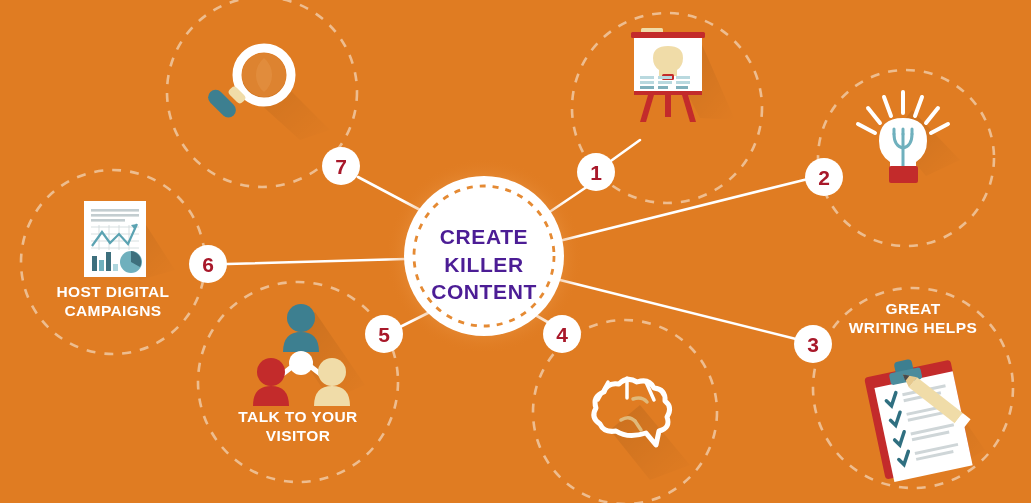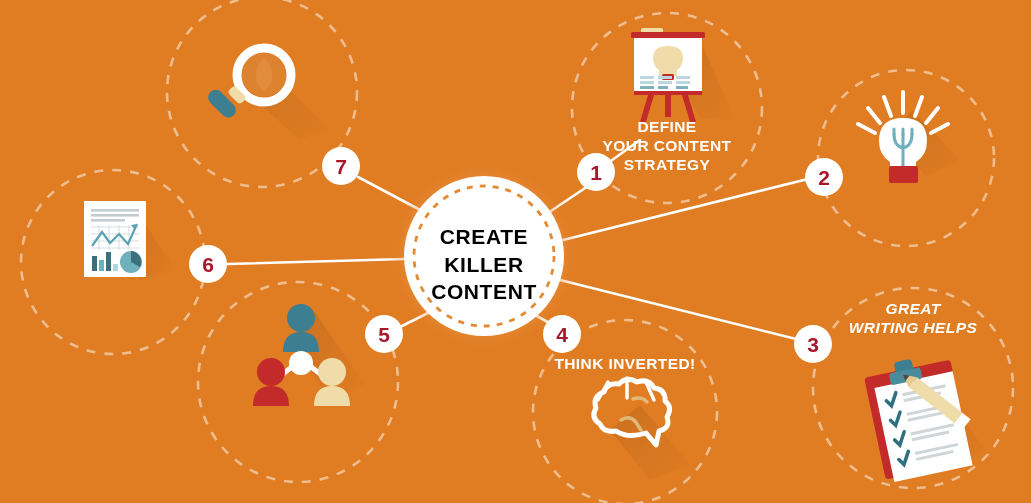--- a/index.html
+++ b/index.html
@@ -28,21 +28,21 @@
     font-size: 15.5px;
     line-height: 1.22;
     letter-spacing: 0.4px;
     text-align: center;
     text-transform: uppercase;
     white-space: pre-line;
     pointer-events: none;
   }
   .center-text {
     position: absolute;
-    color: #000000;
+    color: #4c1d95;
     font-weight: bold;
     font-size: 21px;
     line-height: 1.32;
     letter-spacing: 0.6px;
     text-align: center;
     white-space: pre-line;
     width: 200px;
   }
   .badge-num {
     font-family: "Liberation Sans", sans-serif;
@@ -293,26 +293,26 @@
         <text class="badge-num" x="341" y="174" text-anchor="middle">7</text>
       </g>
 
     </g>
   </svg>
 
   <div class="center-text" style="left:384px; top:223px;">CREATE
 KILLER
 CONTENT</div>
 
-  <div class="node-label" style="left:572px; top:118px; width:190px;">DEFINE
-YOUR CONTENT
-STRATEGY</div>
-
-
-  <div class="node-label" style="left:823px; top:300px; width:180px;font-style:italic;">GREAT
+
+
+  <div class="node-label" style="left:823px; top:300px; width:180px;">GREAT
 WRITING HELPS</div>
 
-  <div class="node-label" style="left:535px; top:355px; width:180px;">THINK INVERTED!</div>
-
-
+
+  <div class="node-label" style="left:208px; top:408px; width:180px;">TALK TO YOUR
+VISITOR</div>
+
+  <div class="node-label" style="left:23px; top:283px; width:180px;">HOST DIGITAL
+CAMPAIGNS</div>
 
 
 </div>
 
 </body></html>

